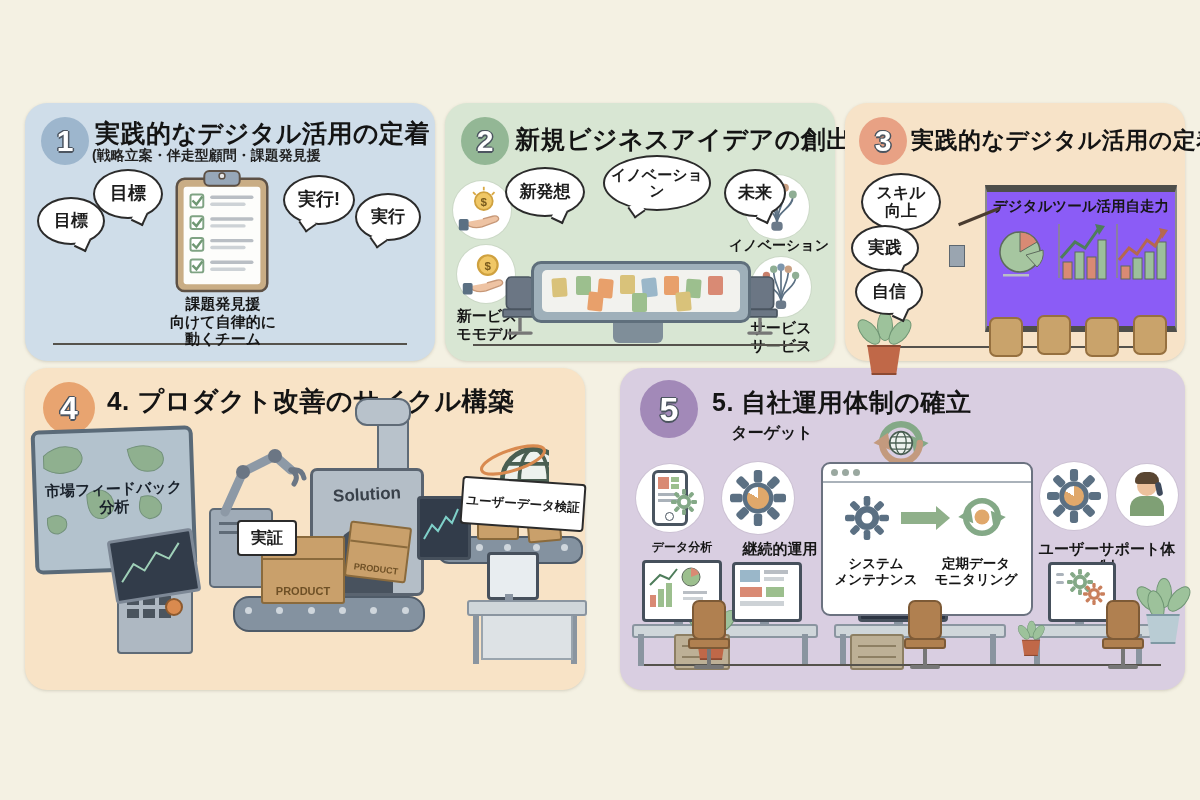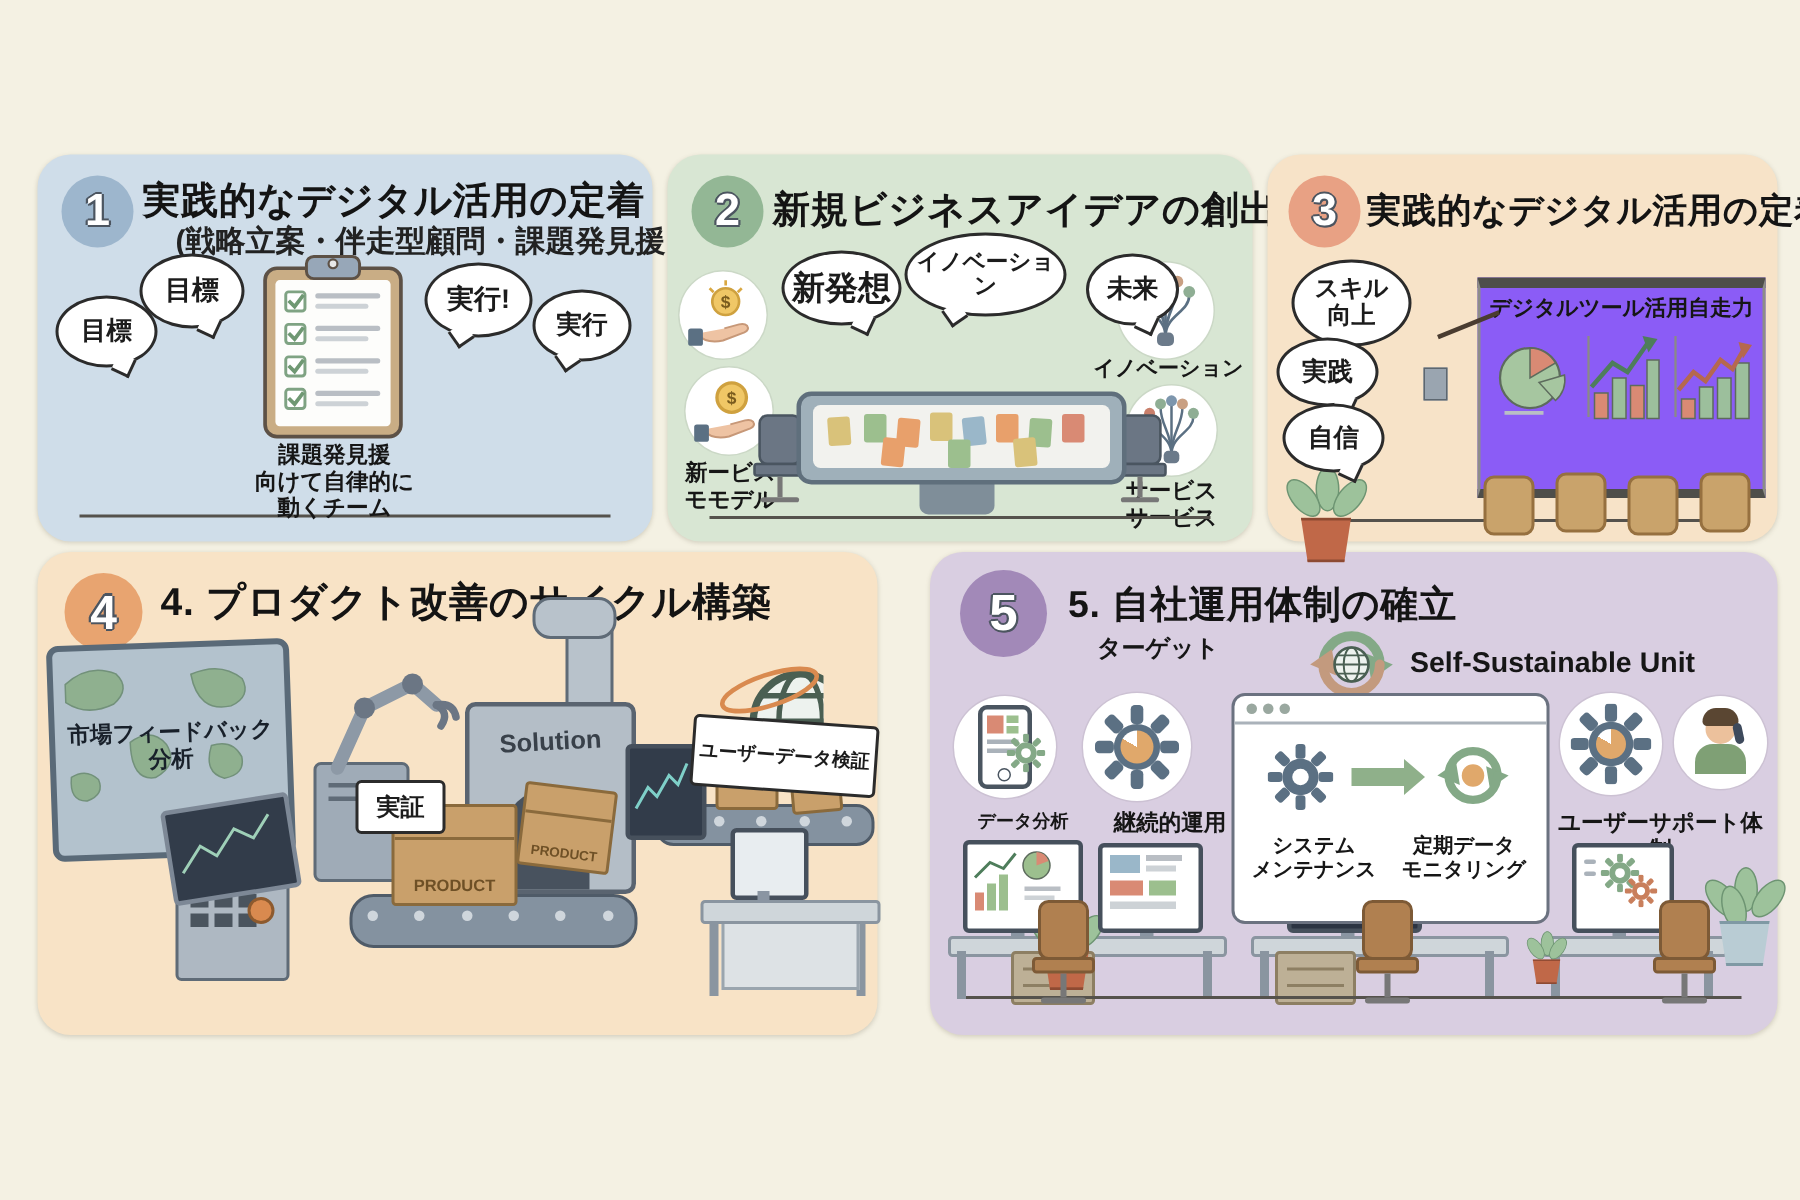--- a/index.html
+++ b/index.html
@@ -95,21 +95,21 @@
     <rect x="17" y="36" width="10" height="8" rx="3" fill="#6b7a8a"></rect>
   </symbol>
 </defs>
 </svg>
 
 <section class="panel" style="left:25px;top:103px;width:410px;height:258px;background:#cfdde9">
   <div class="badge" style="left:16px;top:14px;width:48px;height:48px;background:#9db6cd;font-size:30px">
     <span>1</span>
     </div>
   <div class="ptitle" style="left:70px;top:14px;font-size:25px">実践的なデジタル活用の定着</div>
-  <div class="psub" style="left:92px;top:44px;font-size:20px">(戦略立案・伴走型顧問・課題発見援</div>
+  <div class="psub" style="left:67px;top:44px;font-size:14px">(戦略立案・伴走型顧問・課題発見援</div>
 
   <div class="bubble t-r" style="left:12px;top:94px;width:64px;height:44px;font-size:17px">
     <span>目標</span>
     </div>
   <div class="bubble t-r" style="left:68px;top:66px;width:66px;height:46px;font-size:18px">
     <span>目標</span>
     </div>
   <div class="bubble" style="left:258px;top:72px;width:68px;height:46px;font-size:18px">
     <span>実行!</span>
     </div>
@@ -155,21 +155,21 @@
   <div class="person hair-long" style="left:350px;top:142px;--suit:#8a9aac;--hair:#3e3229;--bh:54px;--lh:40px"></div>
   <div class="floor" style="left:28px;right:28px;top:240px"></div>
 </section>
 
 <section class="panel" style="left:445px;top:103px;width:390px;height:258px;background:#d8e6d3">
   <div class="badge" style="left:16px;top:14px;width:48px;height:48px;background:#93b795;font-size:30px">
     <span>2</span>
     </div>
   <div class="ptitle" style="left:70px;top:20px;font-size:25px">新規ビジネスアイデアの創出</div>
 
-  <div class="bubble t-r" style="left:76px;top:64px;width:76px;height:46px;font-size:22px">
+  <div class="bubble t-r" style="left:60px;top:64px;width:76px;height:46px;font-size:17px">
     <span>新発想</span>
     </div>
   <div class="bubble" style="left:158px;top:52px;width:104px;height:52px;font-size:15px">
     <span>イノベーション</span>
     </div>
   <div class="bubble t-r" style="left:279px;top:66px;width:58px;height:44px;font-size:17px">
     <span>未来</span>
     </div>
 
   <div class="circle-ico" style="left:8px;top:78px;width:58px;height:58px">
@@ -450,21 +450,20 @@
   <div class="ptitle" style="left:92px;top:18px;font-size:25px">5. 自社運用体制の確立</div>
 
   <div class="lbl" style="left:92px;top:56px;width:120px;font-size:16px">ターゲット</div>
   <svg class="abs" style="left:252px;top:46px" width="58" height="58" viewBox="0 0 40 40">
     <use href="#sym-arc" style="color:#84a987"></use>
     <use href="#sym-arc" transform="rotate(180 20 20)" style="color:#c39a7e"></use>
     <g transform="translate(8,8) scale(0.6)">
         <use href="#sym-globe"></use>
       </g>
   </svg>
-  <div class="lbl" style="left:320px;top:64px;width:240px;font-size:19px;text-align:left">Self-Sustainable Unit</div>
 
   <div class="circle-ico" style="left:16px;top:96px;width:68px;height:68px">
     <div style="position:relative;width:30px;height:50px;border:3px solid #4a5560;border-radius:6px;background:#fff">
       <div style="position:absolute;left:3px;top:4px;width:11px;height:12px;background:#d98a74"></div>
       <div style="position:absolute;left:16px;top:4px;width:8px;height:5px;background:#9cbf8e"></div>
       <div style="position:absolute;left:16px;top:11px;width:8px;height:5px;background:#9cbf8e"></div>
       <div style="position:absolute;left:3px;top:20px;width:21px;height:3px;background:#aab2ba"></div>
       <div style="position:absolute;left:3px;top:26px;width:21px;height:3px;background:#aab2ba"></div>
       <div style="position:absolute;left:10px;bottom:2px;width:7px;height:7px;border-radius:50%;border:1.5px solid #4a5560"></div>
       <svg style="position:absolute;right:-12px;top:16px" width="26" height="26" viewBox="0 0 40 40">

